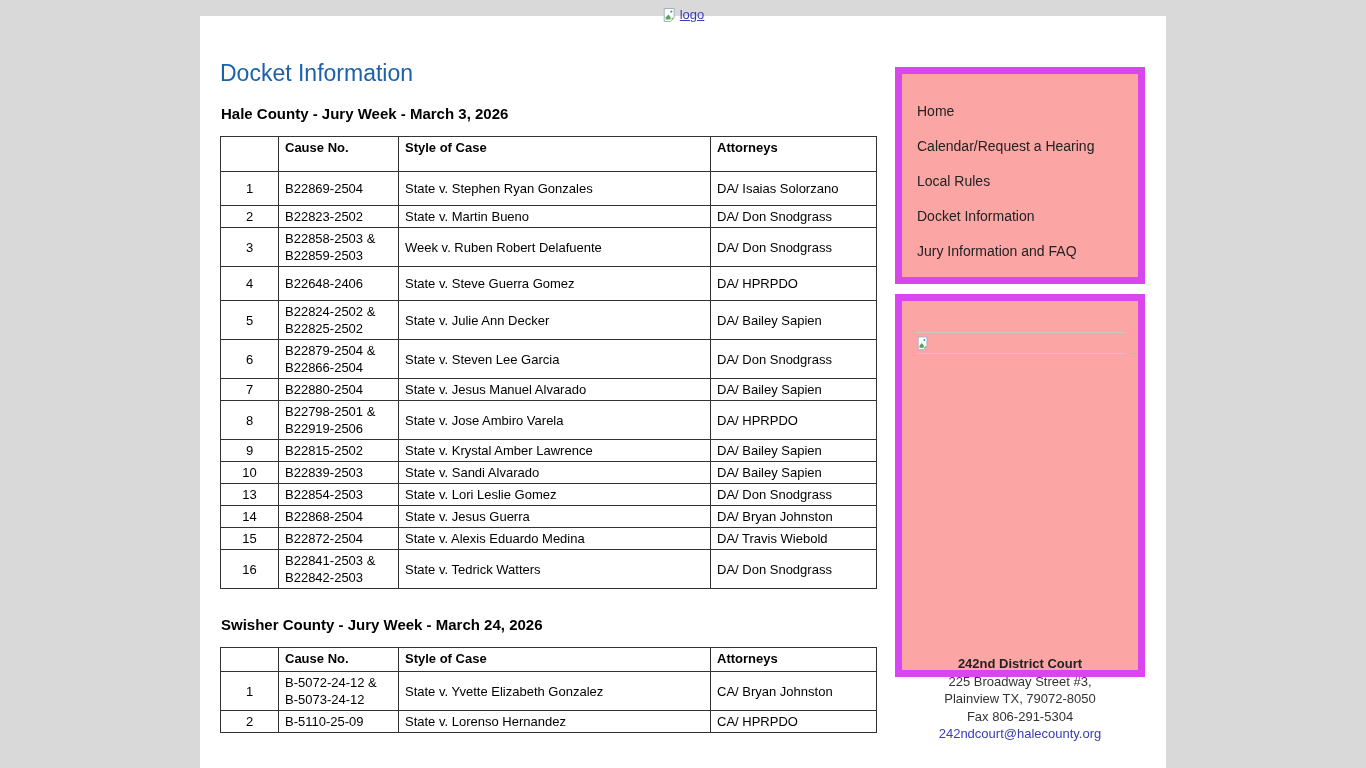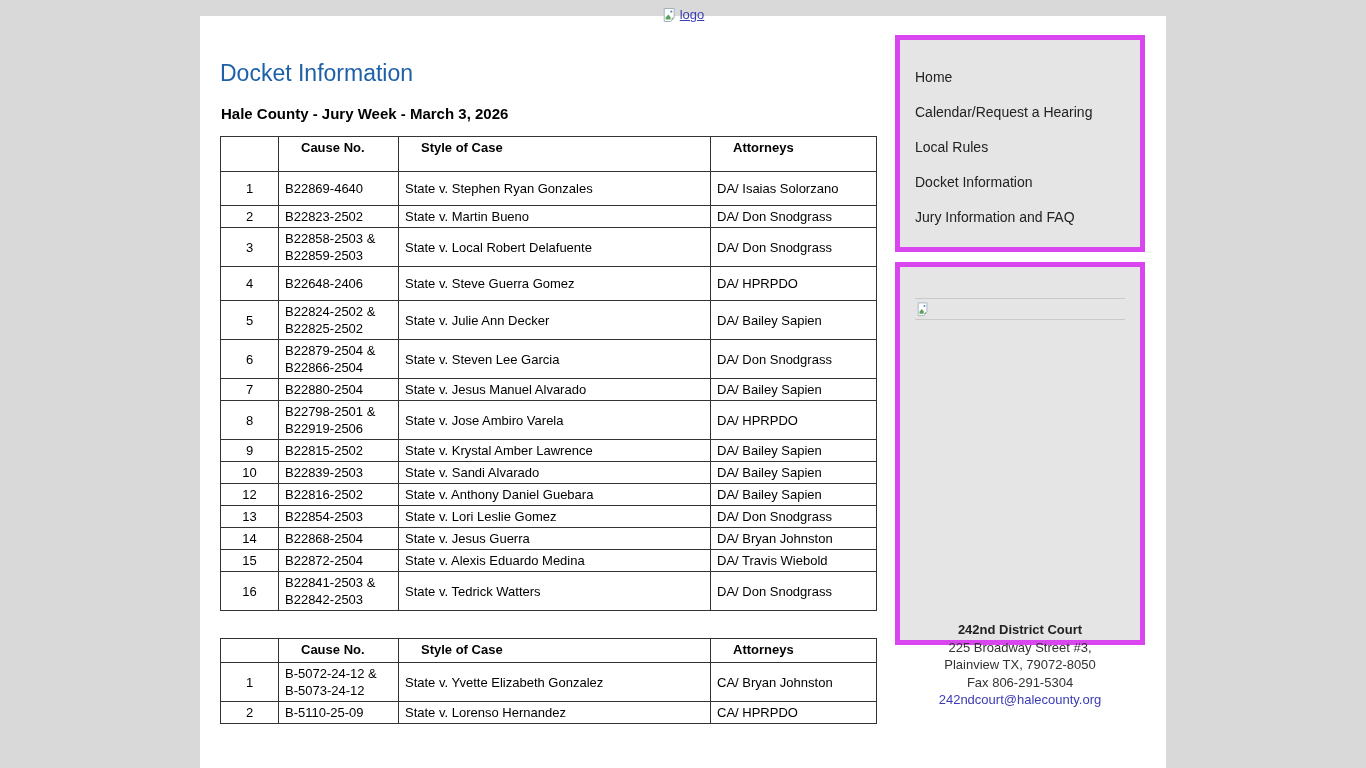--- a/index.html
+++ b/index.html
@@ -62,40 +62,41 @@
     font-size: 13px;
   }
   .docket-table th, .docket-table td {
     border: 1px solid #333;
     overflow: hidden;
   }
   .docket-table th {
     text-align: left;
     font-weight: bold;
     vertical-align: top;
-    padding: 3px 22px;
+    padding: 3px 6px;
     height: 24px;
   }
   .docket-table.tall-header th { height: 35px; }
   .docket-table td {
     padding: 2px 6px;
     vertical-align: middle;
     line-height: 17px;
   }
   .docket-table td.cell-number { text-align: center; padding: 2px 2px; }
   .docket-table tr.tall td { height: 34px; }
   .docket-table tr.normal td { height: 21px; }
 
   
   .sidebar-box {
     position: absolute;
     left: 695px;
     width: 250px;
-    background: #e5e5e5;
-    border: 5px solid #d946ef;
+    background: #fca5a5;
+    border: 7px solid #d946ef;
+    margin-top: 32px;
   }
   .nav-box { top: 19px; height: 217px; padding-top: 30px; }
   .nav-item {
     padding-left: 15px;
     margin-bottom: 21px;
     font-size: 14px;
     color: #222;
     line-height: 14px;
     cursor: pointer;
   }
@@ -156,34 +157,34 @@
               <tr>
                 <th></th>
                 <th>Cause No.</th>
                 <th>Style of Case</th>
                 <th>Attorneys</th>
               </tr>
             </thead>
             <tbody>
               <tr class="tall">
                 <td class="cell-number">1</td>
-                <td class="cell-cause">B22869-4640</td>
+                <td class="cell-cause">B22869-2504</td>
                 <td class="cell-style">State v. Stephen Ryan Gonzales</td>
                 <td class="cell-attorneys">DA/ Isaias Solorzano</td>
               </tr>
               <tr class="normal">
                 <td class="cell-number">2</td>
                 <td class="cell-cause">B22823-2502</td>
                 <td class="cell-style">State v. Martin Bueno</td>
                 <td class="cell-attorneys">DA/ Don Snodgrass</td>
               </tr>
               <tr class="multi">
                 <td class="cell-number">3</td>
                 <td class="cell-cause">B22858-2503 &amp;<br>B22859-2503</td>
-                <td class="cell-style">State v. Local Robert Delafuente</td>
+                <td class="cell-style">Week v. Ruben Robert Delafuente</td>
                 <td class="cell-attorneys">DA/ Don Snodgrass</td>
               </tr>
               <tr class="tall">
                 <td class="cell-number">4</td>
                 <td class="cell-cause">B22648-2406</td>
                 <td class="cell-style">State v. Steve Guerra Gomez</td>
                 <td class="cell-attorneys">DA/ HPRPDO</td>
               </tr>
               <tr class="multi">
                 <td class="cell-number">5</td>
@@ -215,26 +216,20 @@
                 <td class="cell-style">State v. Krystal Amber Lawrence</td>
                 <td class="cell-attorneys">DA/ Bailey Sapien</td>
               </tr>
               <tr class="normal">
                 <td class="cell-number">10</td>
                 <td class="cell-cause">B22839-2503</td>
                 <td class="cell-style">State v. Sandi Alvarado</td>
                 <td class="cell-attorneys">DA/ Bailey Sapien</td>
               </tr>
               <tr class="normal">
-                <td class="cell-number">12</td>
-                <td class="cell-cause">B22816-2502</td>
-                <td class="cell-style">State v. Anthony Daniel Guebara</td>
-                <td class="cell-attorneys">DA/ Bailey Sapien</td>
-              </tr>
-              <tr class="normal">
                 <td class="cell-number">13</td>
                 <td class="cell-cause">B22854-2503</td>
                 <td class="cell-style">State v. Lori Leslie Gomez</td>
                 <td class="cell-attorneys">DA/ Don Snodgrass</td>
               </tr>
               <tr class="normal">
                 <td class="cell-number">14</td>
                 <td class="cell-cause">B22868-2504</td>
                 <td class="cell-style">State v. Jesus Guerra</td>
                 <td class="cell-attorneys">DA/ Bryan Johnston</td>
@@ -248,20 +243,21 @@
               <tr class="multi">
                 <td class="cell-number">16</td>
                 <td class="cell-cause">B22841-2503 &amp;<br>B22842-2503</td>
                 <td class="cell-style">State v. Tedrick Watters</td>
                 <td class="cell-attorneys">DA/ Don Snodgrass</td>
               </tr>
             </tbody>
           </table>
         </div>
         <div class="docket-section">
+          <h2 class="section-heading">Swisher County - Jury Week - March 24, 2026</h2>
           <table class="docket-table">
             <colgroup>
               <col style="width: 58px;">
               <col style="width: 120px;">
               <col style="width: 312px;">
               <col style="width: 166px;">
             </colgroup>
             <thead>
               <tr>
                 <th></th>

